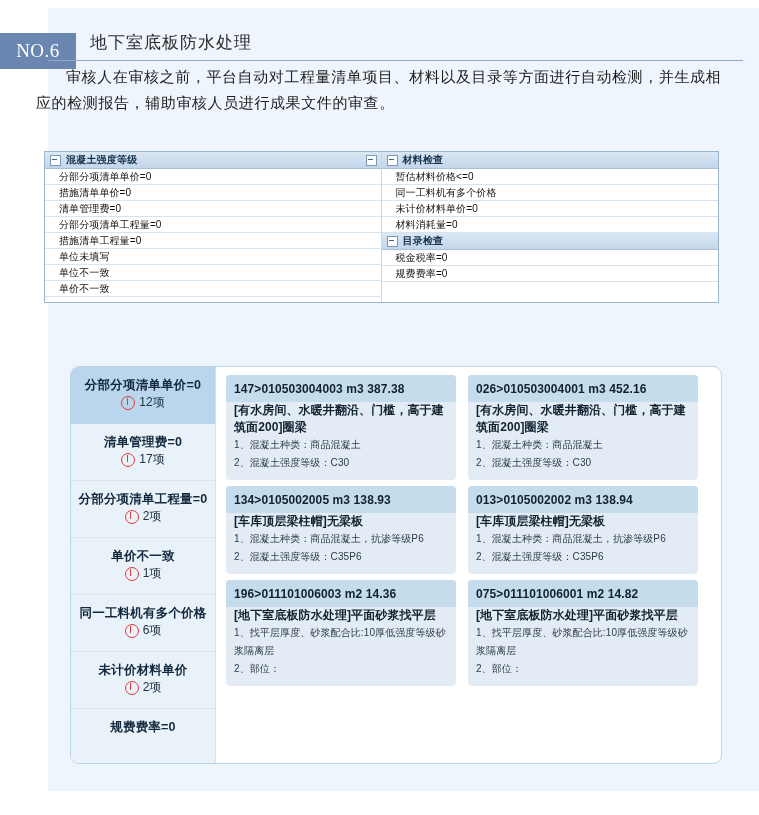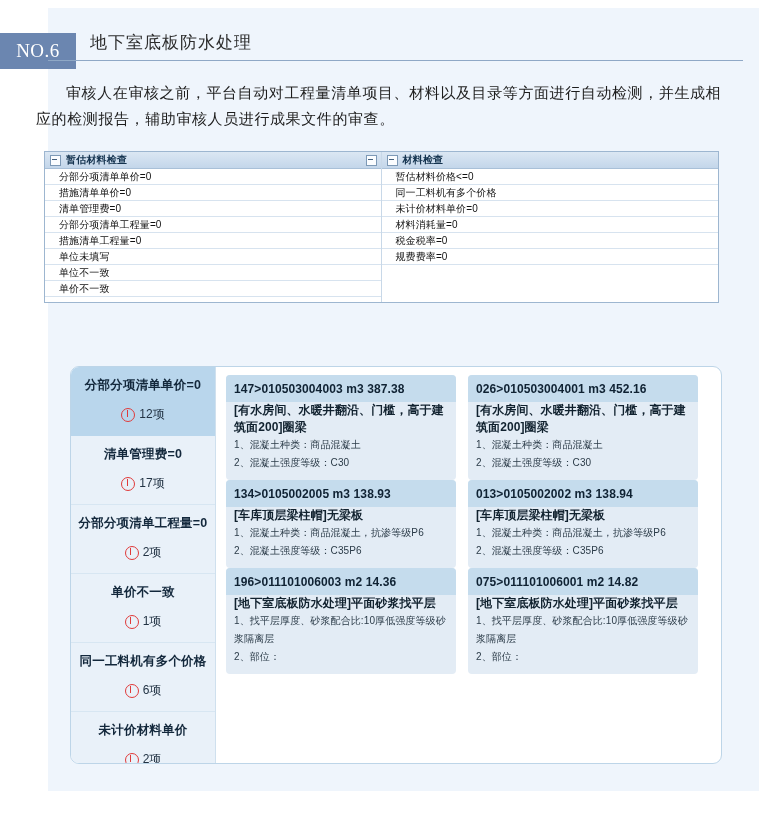--- a/index.html
+++ b/index.html
@@ -51,21 +51,21 @@
   .header-rule {
     position: absolute;
     left: 48px; top: 60px;
     width: 695px; height: 1px;
     background: #8fa8c6;
   }
 
   
   .para {
     position: absolute;
-    left: 36px; top: 80px;
+    left: 36px; top: 64px;
     width: 700px;
     font-size: 15px;
     line-height: 26px;
     color: #1d1d1d;
     text-indent: 2em;
     letter-spacing: .6px;
   }
 
   
   .check-panel {
@@ -161,21 +161,21 @@
   .side-item:last-child { border-bottom: none; }
   .side-item.active { background: #b9d6ec; border-bottom: 1px solid #b9d6ec; }
   .side-title {
     font-size: 12.5px;
     font-weight: bold;
     color: #13283c;
     line-height: 17px;
     letter-spacing: .2px;
   }
   .side-count {
-    margin-top: 12px;
+    margin-top: 0;
     font-size: 12px;
     color: #223344;
     display: flex;
     align-items: center;
     justify-content: center;
     gap: 4px;
   }
   .warn-icon {
     width: 12px; height: 12px;
     border: 1.4px solid #e03a3a;
@@ -192,21 +192,21 @@
     background: #e03a3a;
   }
 
   .res-main {
     flex: 1;
     padding: 8px 10px 6px 10px;
     box-sizing: border-box;
     display: flex;
     flex-wrap: wrap;
     align-content: flex-start;
-    gap: 0 12px;
+    gap: 6px 12px;
   }
   .card {
     width: 230px;
     background: #e3ecf5;
     border-radius: 4px;
     overflow: hidden;
     box-sizing: border-box;
     flex: none;
   }
   .card-head {
@@ -245,21 +245,21 @@
   <div class="header-title">地下室底板防水处理</div>
 </div>
 <div class="header-rule"></div>
 
 <div class="para">审核人在审核之前，平台自动对工程量清单项目、材料以及目录等方面进行自动检测，并生成相应的检测报告，辅助审核人员进行成果文件的审查。</div>
 
 <div class="check-panel">
   <div class="check-col left">
     <div class="grp-head">
       <span class="expander"></span>
-      <span>暂估材料检查</span>
+      <span>混凝土强度等级</span>
       <span class="expander expander-right"></span>
     </div>
     <div class="chk-row">
         <span class="label">分部分项清单单价=0</span>
       </div>
     <div class="chk-row">
         <span class="label">措施清单单价=0</span>
       </div>
     <div class="chk-row">
         <span class="label">清单管理费=0</span>
@@ -291,20 +291,24 @@
       </div>
     <div class="chk-row">
         <span class="label">同一工料机有多个价格</span>
       </div>
     <div class="chk-row">
         <span class="label">未计价材料单价=0</span>
       </div>
     <div class="chk-row">
         <span class="label">材料消耗量=0</span>
       </div>
+    <div class="grp-head">
+      <span class="expander"></span>
+      <span>目录检查</span>
+    </div>
     <div class="chk-row">
         <span class="label">税金税率=0</span>
       </div>
     <div class="chk-row">
         <span class="label">规费费率=0</span>
       </div>
     <div class="chk-spacer"></div>
   </div>
 </div>
 

